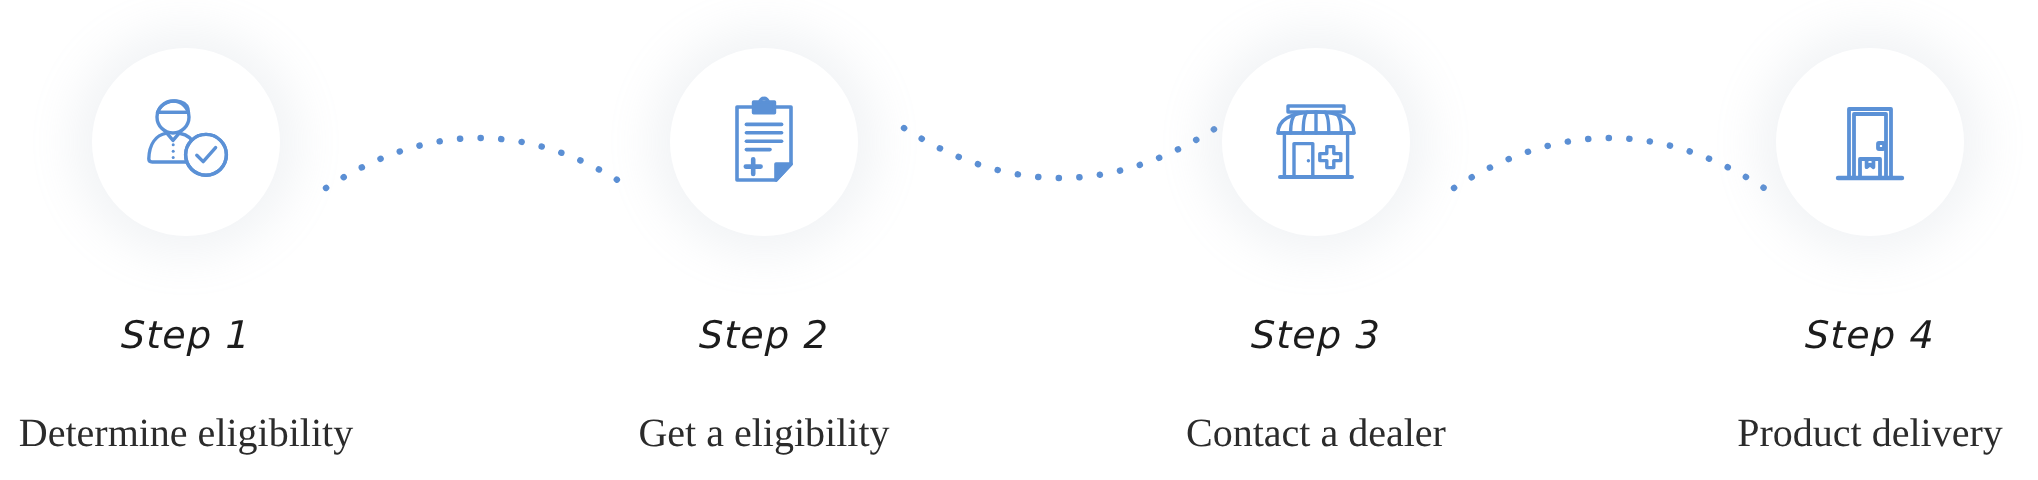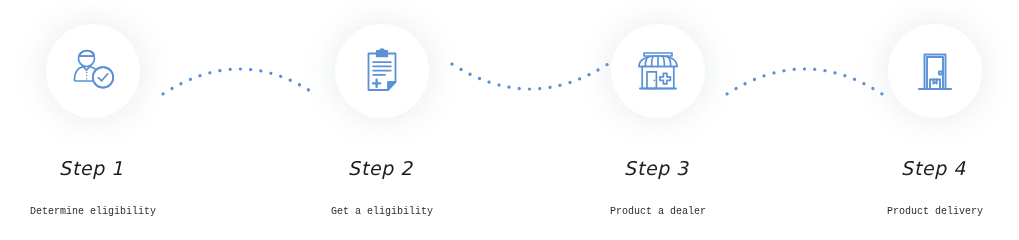--- a/index.html
+++ b/index.html
@@ -60,22 +60,22 @@
     font-weight:400;
     letter-spacing:0.6px;
     color:#1c1c1c;
     font-style:italic;
     transform:skewX(-1.5deg);
   }
   .step-caption {
     position:absolute;
     top:206px;
     left:0; right:0;
-    font-family:Liberation Mono, monospace;
-    font-size:10px;
+    font-family:Liberation Serif, serif;
+    font-size:20px;
     font-weight:400;
     color:#2b2b2b;
     white-space:nowrap;
   }
 </style>
 </head>
 <body>
 
 <div id="stepper">
 
@@ -163,21 +163,21 @@
           <path d="M10.0 43.5 L46.0 43.5" stroke-width="2"></path>
 
           <path d="M17.0 26.8 L26.4 26.8 L26.4 43.5 L17.0 43.5 Z"></path>
           <circle cx="24.2" cy="35.4" r="0.85" fill="#5b91d6" stroke="none"></circle>
 
           <path d="M33.4 28.3 L36.9 28.3 L36.9 31.8 L40.4 31.8 L40.4 35.3 L36.9 35.3 L36.9 38.8 L33.4 38.8 L33.4 35.3 L29.9 35.3 L29.9 31.8 L33.4 31.8 Z"></path>
         </svg>
       </span>
     </div>
     <div class="step-title">Step 3</div>
-    <div class="step-caption">Product a dealer</div>
+    <div class="step-caption">Contact a dealer</div>
   </div>
 
   <div class="step step-4">
     <div class="icon-circle">
       <span>
         <svg width="52" height="52" viewBox="0 0 52 52" fill="none" stroke="#5b91d6" stroke-width="1.9" stroke-linecap="round" stroke-linejoin="round">
 
           <path d="M15.5 9.5 L36.5 9.5 L36.5 44.0 L15.5 44.0 Z"></path>
           <path d="M18.0 12.0 L34.0 12.0 L34.0 44.0 L18.0 44.0 Z"></path>
 

